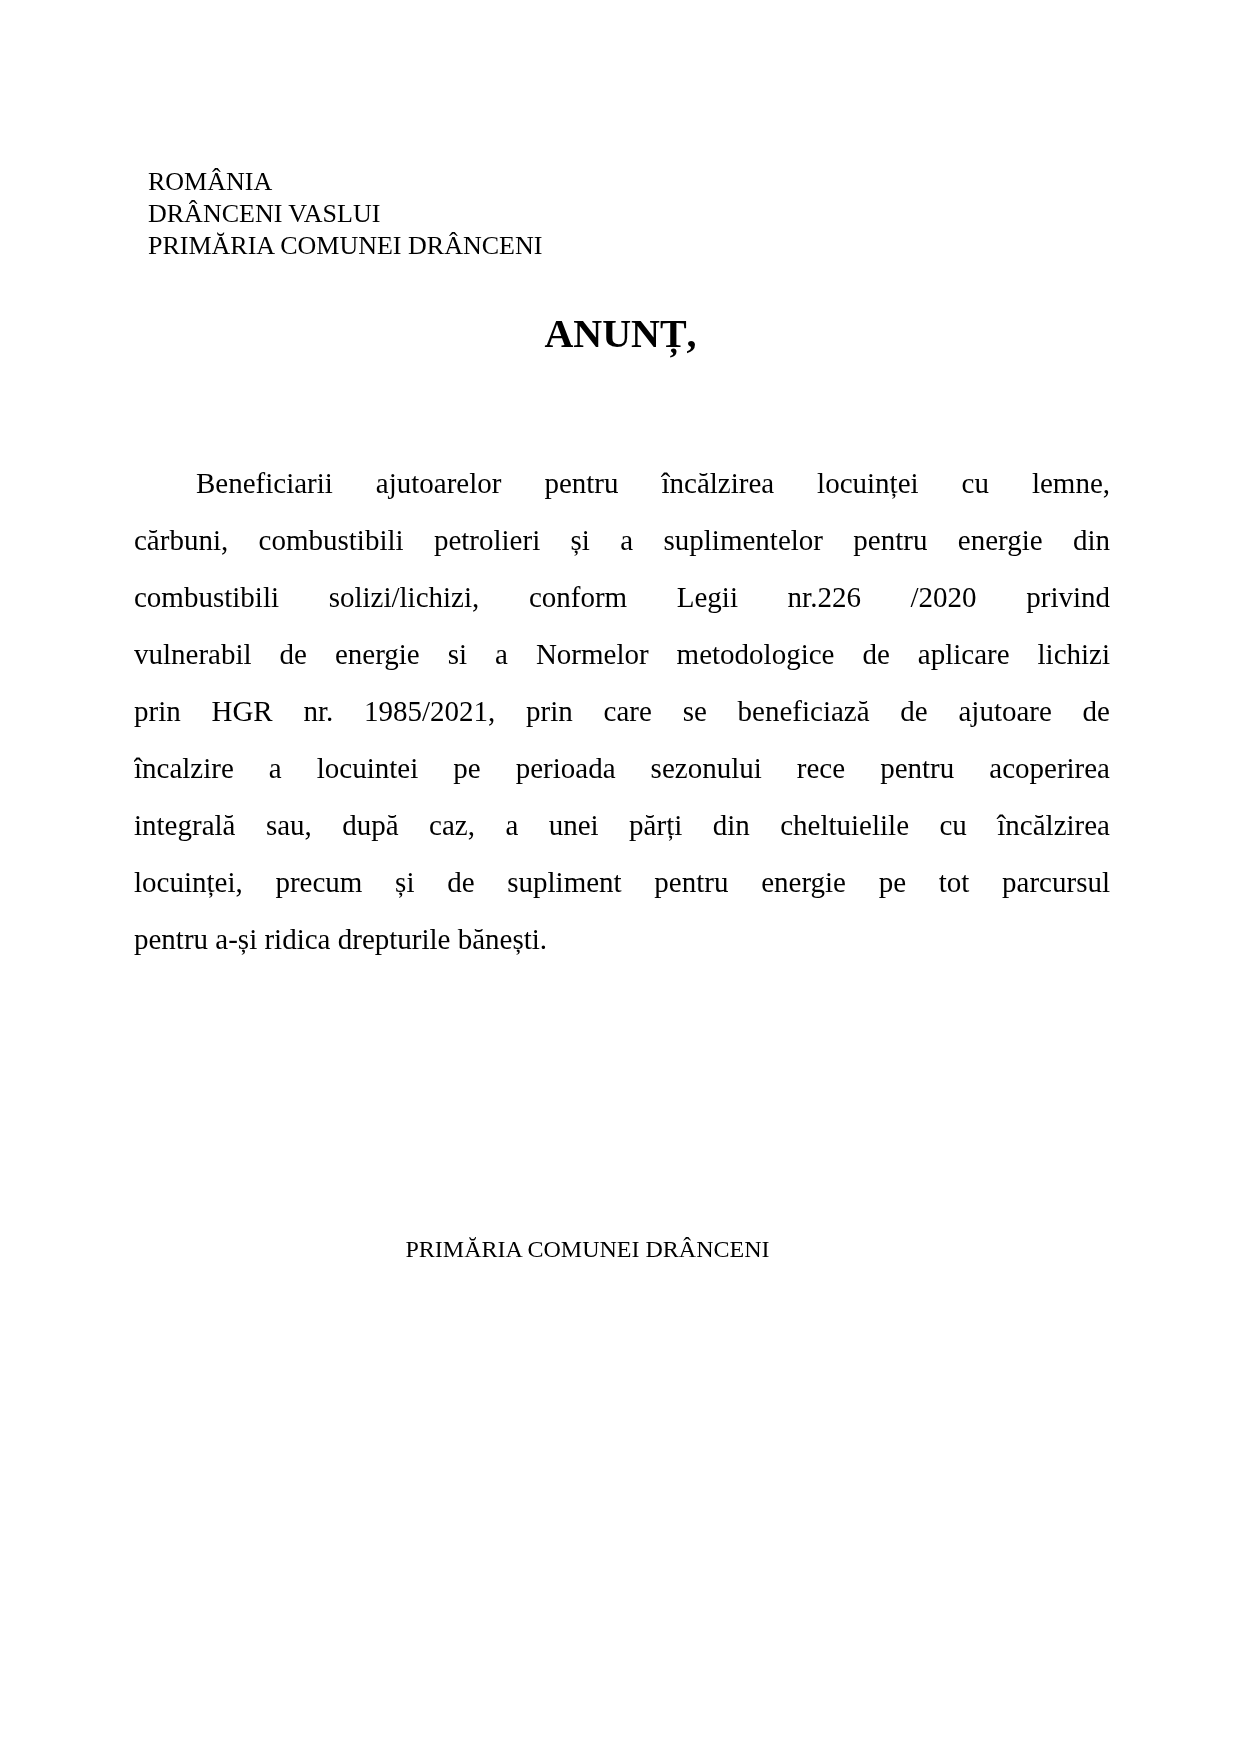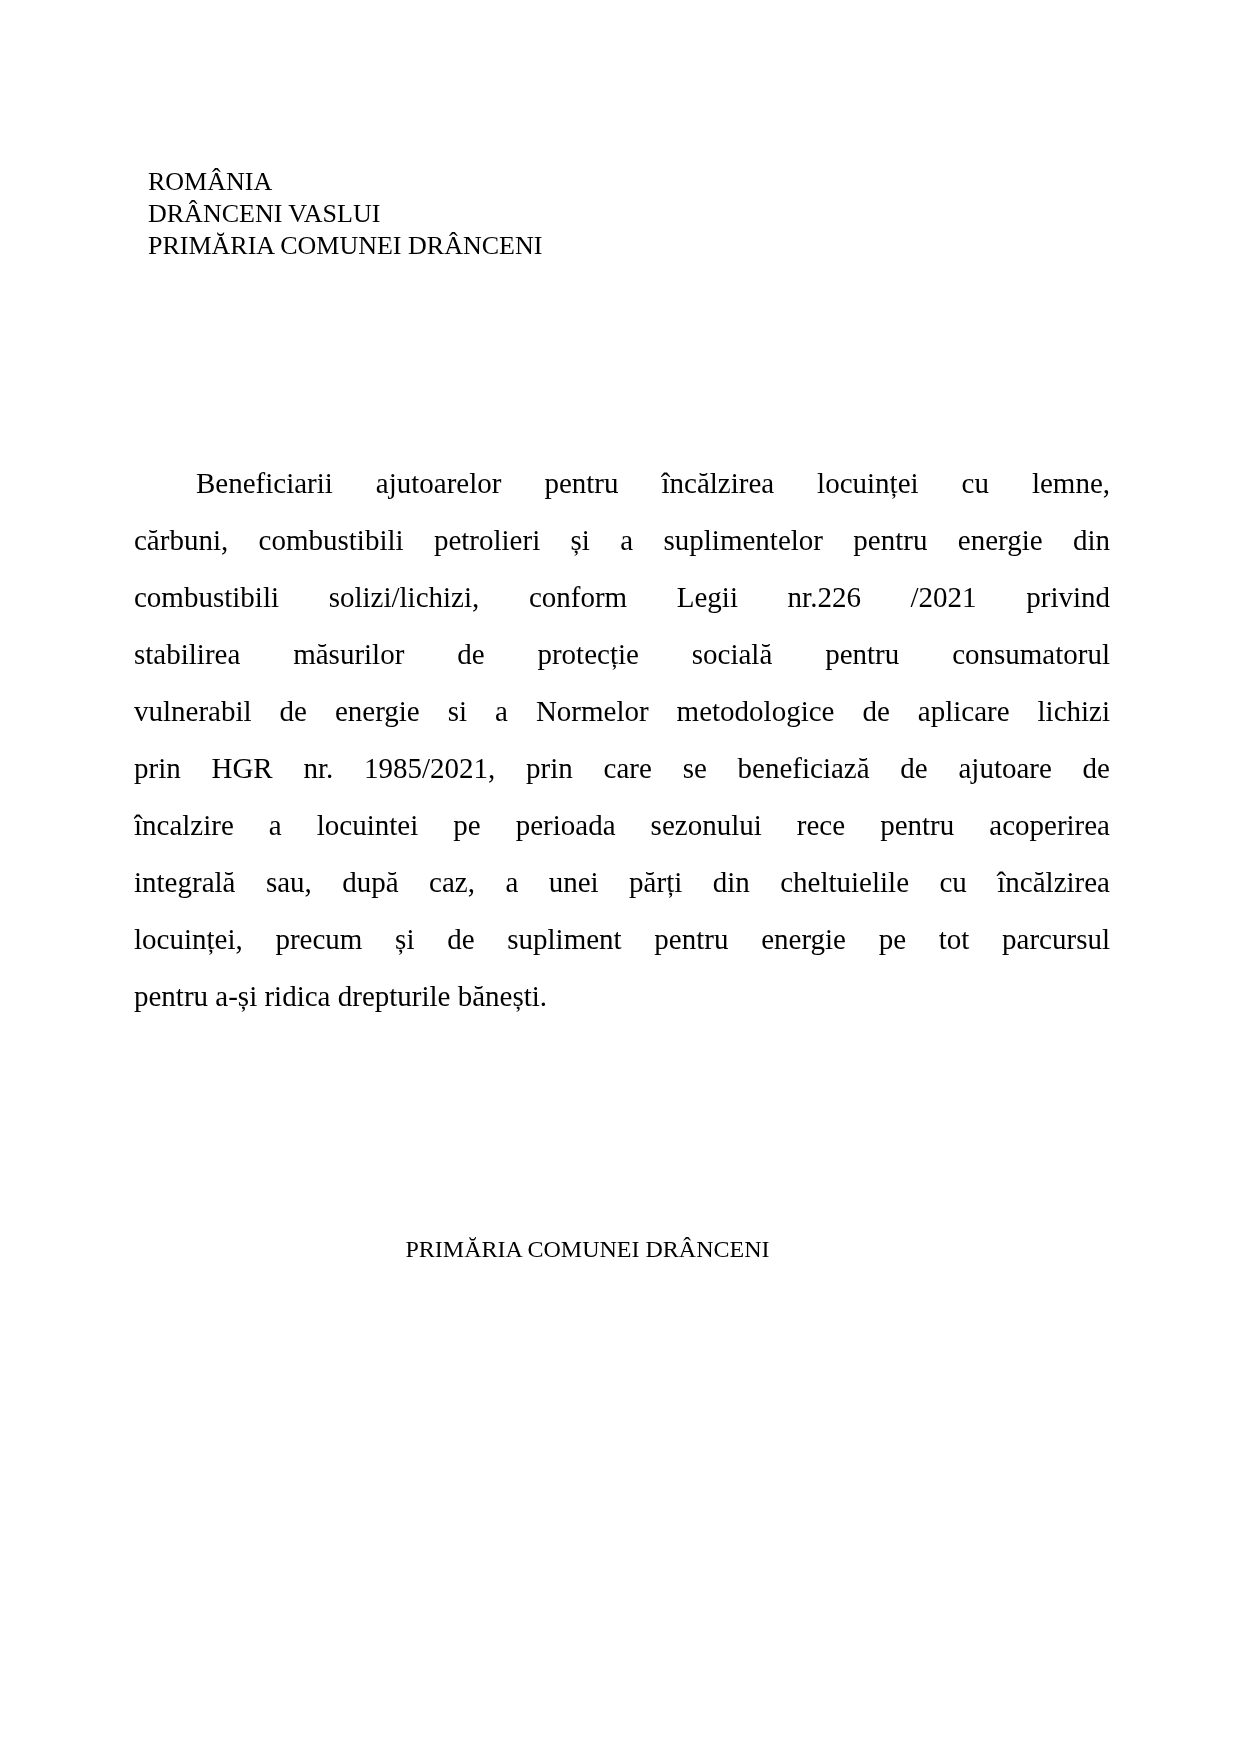--- a/index.html
+++ b/index.html
@@ -76,26 +76,26 @@
 <body>
 
 <div class="page">
 
   <div class="header">
     <div>ROMÂNIA</div>
     <div>DRÂNCENI VASLUI</div>
     <div>PRIMĂRIA COMUNEI DRÂNCENI</div>
   </div>
 
+  <div class="title">ANUNȚ,</div>
 
   <div class="bodytext">
     <div class="line indent"><span class="b">Beneficiarii ajutoarelor pentru încălzirea locuinței</span><span> cu lemne,</span></div>
     <div class="line"><span>cărbuni, combustibili petrolieri și a suplimentelor pentru energie din</span></div>
-    <div class="line"><span>combustibili solizi/lichizi, conform Legii nr.226 /2021 privind</span></div>
-    <div class="line"><span>stabilirea măsurilor de protecție socială pentru consumatorul</span></div>
+    <div class="line"><span>combustibili solizi/lichizi, conform Legii nr.226 /2020 privind</span></div>
     <div class="line"><span>vulnerabil de energie si a Normelor metodologice de aplicare lichizi</span></div>
     <div class="line"><span>prin HGR nr. 1985/2021, prin care se beneficiază de ajutoare de</span></div>
     <div class="line"><span>încalzire a locuintei pe perioada sezonului rece pentru acoperirea</span></div>
     <div class="line"><span>integrală sau, după caz, a unei părți din cheltuielile cu încălzirea</span></div>
     <div class="line"><span>locuinței, precum și de supliment pentru energie pe tot parcursul</span></div>
     <div class="line last"><span class="b">pentru a-și ridica drepturile bănești.</span></div>
   </div>
 
   <div class="footer">
     <span class="shift">PRIMĂRIA COMUNEI DRÂNCENI</span>

